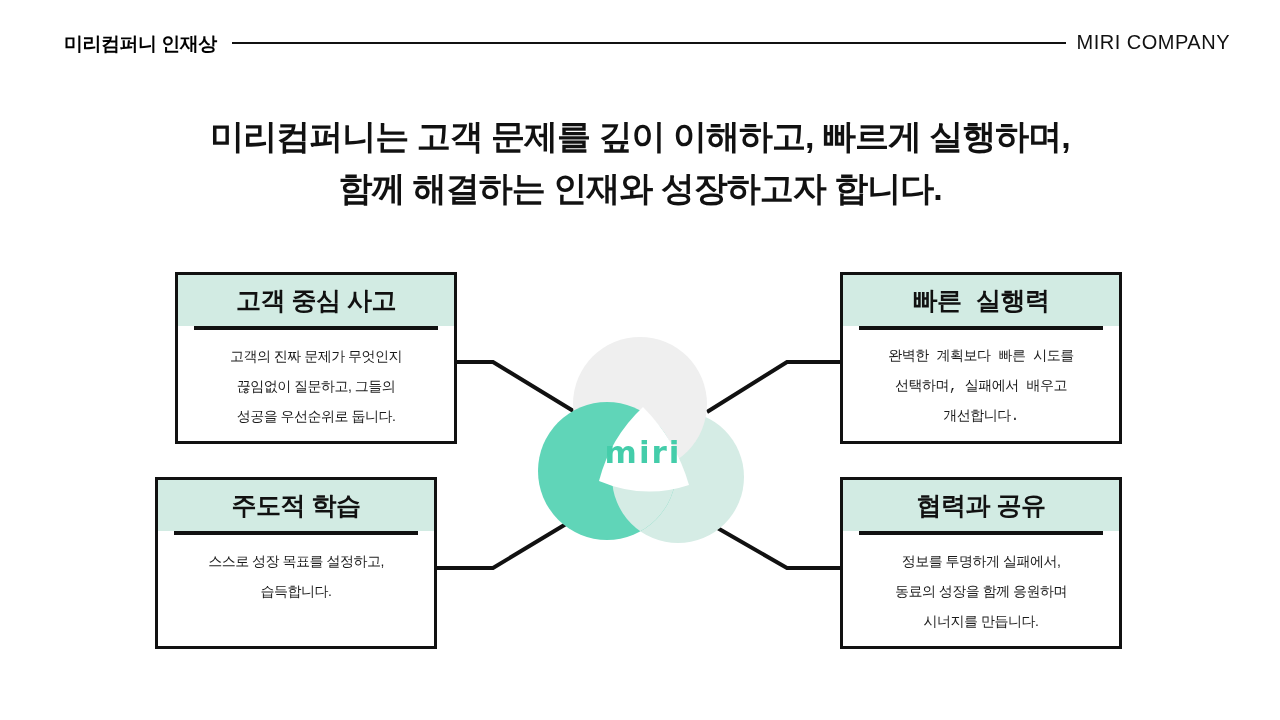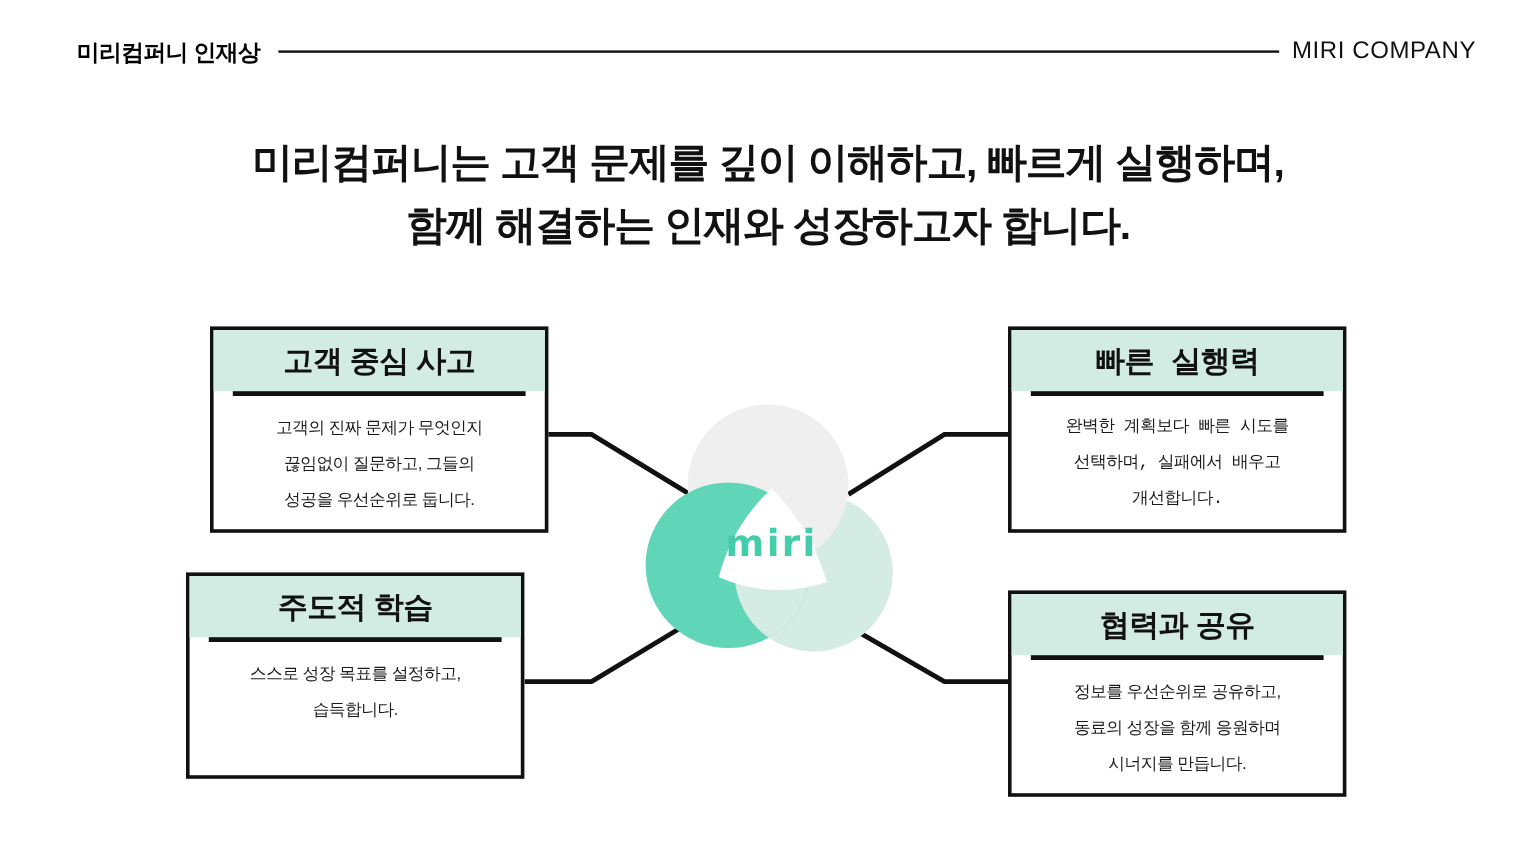--- a/index.html
+++ b/index.html
@@ -31,21 +31,21 @@
   .mid-svg{position:absolute;left:0;top:0;width:1280px;height:720px;}
 
   
   .vbox{
     position:absolute;width:282px;height:172px;border:3px solid #111;background:#fff;
     box-sizing:border-box;
   }
   .vbox.tl{left:155px;top:272px;margin-left:20px;}
   .vbox.tr{left:840px;top:272px;font-family:Liberation Mono, monospace;}
   .vbox.bl{left:155px;top:477px;}
-  .vbox.br{left:840px;top:477px;margin-top:15px;}
+  .vbox.br{left:840px;top:477px;}
   .vbox-head{
     height:51px;background:#d2ebe3;display:flex;align-items:center;justify-content:center;
     font-size:25px;font-weight:700;color:#111;letter-spacing:-0.5px;
   }
   .vbox-divider{height:4px;background:#111;margin:0 16px;}
   .vbox-body{
     padding-top:11px;text-align:center;font-size:14px;line-height:30px;color:#1a1a1a;
     letter-spacing:-0.5px;
   }
 </style>
@@ -111,19 +111,19 @@
     <div class="vbox-body">
       <div>스스로 성장 목표를 설정하고,</div>
       <div>습득합니다.</div>
     </div>
   </div>
 
   <div class="vbox br">
     <div class="vbox-head">협력과 공유</div>
     <div class="vbox-divider"></div>
     <div class="vbox-body">
-      <div>정보를 우선순위로 공유하고,</div>
+      <div>정보를 투명하게 실패에서,</div>
       <div>동료의 성장을 함께 응원하며</div>
       <div>시너지를 만듭니다.</div>
     </div>
   </div>
 
 </div>
 
 </body></html>

